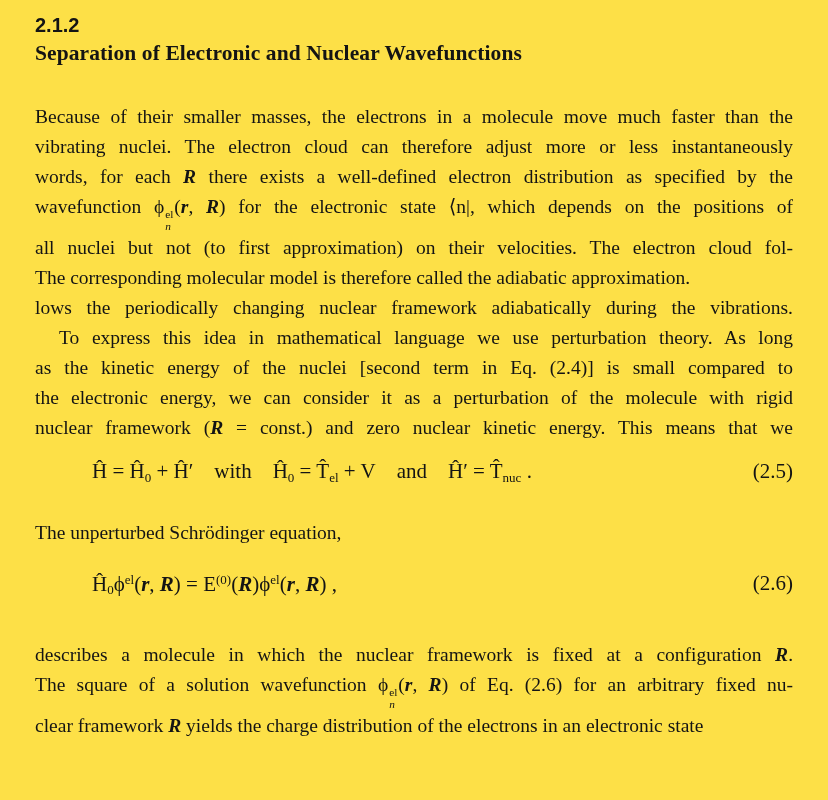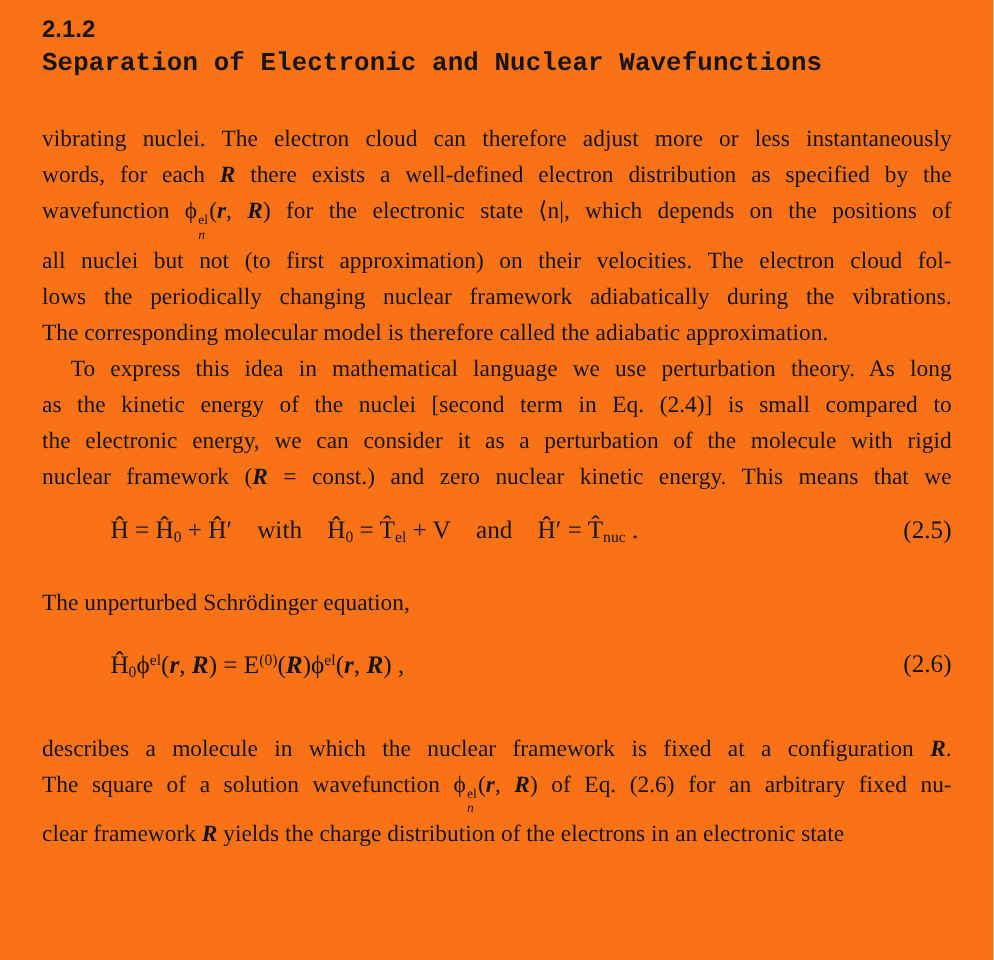--- a/index.html
+++ b/index.html
@@ -1,35 +1,35 @@
 <!DOCTYPE html>
 <html><head>
 <meta charset="utf-8">
 <style>
   html, body { margin: 0; padding: 0; background: #ffffff; }
   .page {
     position: relative;
     width: 828px;
     height: 800px;
     box-sizing: border-box;
-    background: #f97316;
+    background: #fde047;
     color: #141414;
     padding: 12px 35px 0 35px;
     font-family: "Liberation Serif", "DejaVu Serif", serif;
     overflow: hidden;
   }
   
   .h-num {
     font-family: "Liberation Sans", "DejaVu Sans", sans-serif;
     font-weight: 700;
     font-size: 20px;
     line-height: 26px;
   }
   .h-title {
-    font-family: Liberation Mono, monospace;
+    font-family: Liberation Serif, serif;
     font-weight: 700;
     font-size: 21.5px;
     line-height: 26px;
     margin-top: 2px;
     letter-spacing: 0.1px;
   }
   
   .para { font-size: 19.5px; }
   .para-first { margin-top: 36px; }
   .line {
@@ -72,29 +72,30 @@
 </style>
 </head>
 <body>
 
 <div class="page">
 
   <div class="h-num">2.1.2</div>
   <div class="h-title">Separation of Electronic and Nuclear Wavefunctions</div>
 
   <div class="para para-first">
+      <div class="line"><span>Because of their smaller masses, the electrons in a molecule move much faster than the</span></div>
       <div class="line"><span>vibrating nuclei. The electron cloud can therefore adjust more or less </span><span class="seg-i">instantaneously</span></div>
       <div class="line"><span>words, for each </span><span class="seg-bi">R</span><span> there exists a well-defined electron distribution as specified by the</span></div>
       <div class="line"><span>wavefunction </span><span class="seg-i">ϕ</span><span class="seg-stack">
           <span>el</span>
           <span>n</span>
         </span><span>(</span><span class="seg-bi">r</span><span>, </span><span class="seg-bi">R</span><span>) for the electronic state ⟨</span><span class="seg-i">n</span><span>|, which depends on the positions of</span></div>
       <div class="line"><span>all nuclei but not (to first approximation) on their velocities. The electron cloud fol-</span></div>
+      <div class="line last"><span>The corresponding molecular model is therefore called the </span><span class="seg-i">adiabatic approximation</span><span>.</span></div>
       <div class="line"><span>lows the periodically changing nuclear framework </span><span class="seg-i">adiabatically</span><span> during the vibrations.</span></div>
-      <div class="line last"><span>The corresponding molecular model is therefore called the </span><span class="seg-i">adiabatic approximation</span><span>.</span></div>
     </div>
 
   <div class="para indent-first">
       <div class="line"><span>To express this idea in mathematical language we use perturbation theory. As long</span></div>
       <div class="line"><span>as the kinetic energy of the nuclei [second term in Eq. (2.4)] is small compared to</span></div>
       <div class="line"><span>the electronic energy, we can consider it as a perturbation of the molecule with </span><span class="seg-i">rigid</span></div>
       <div class="line"><span>nuclear framework (</span><span class="seg-bi">R</span><span> = const.) and zero nuclear kinetic energy. This means that we</span></div>
     </div>
 
   <div class="eq eq-25">

